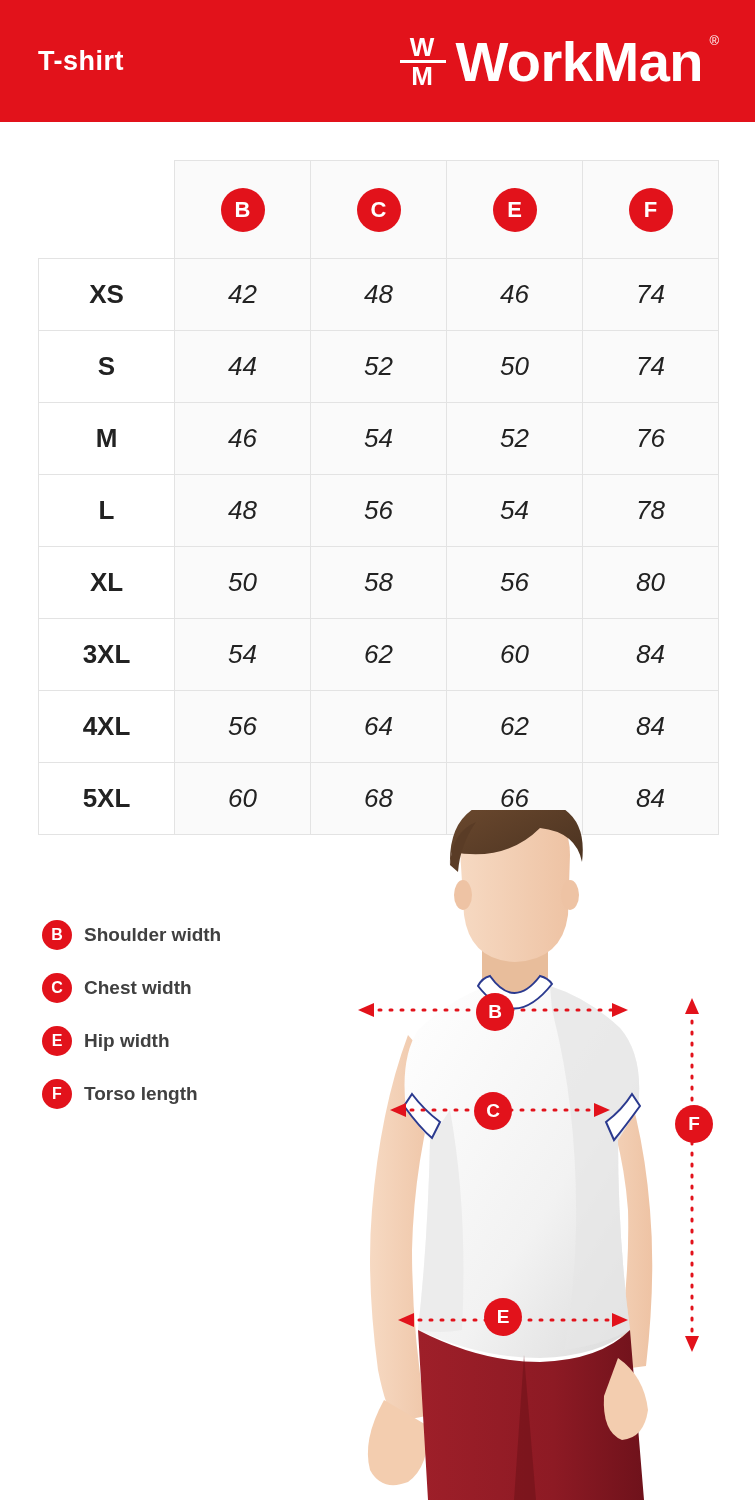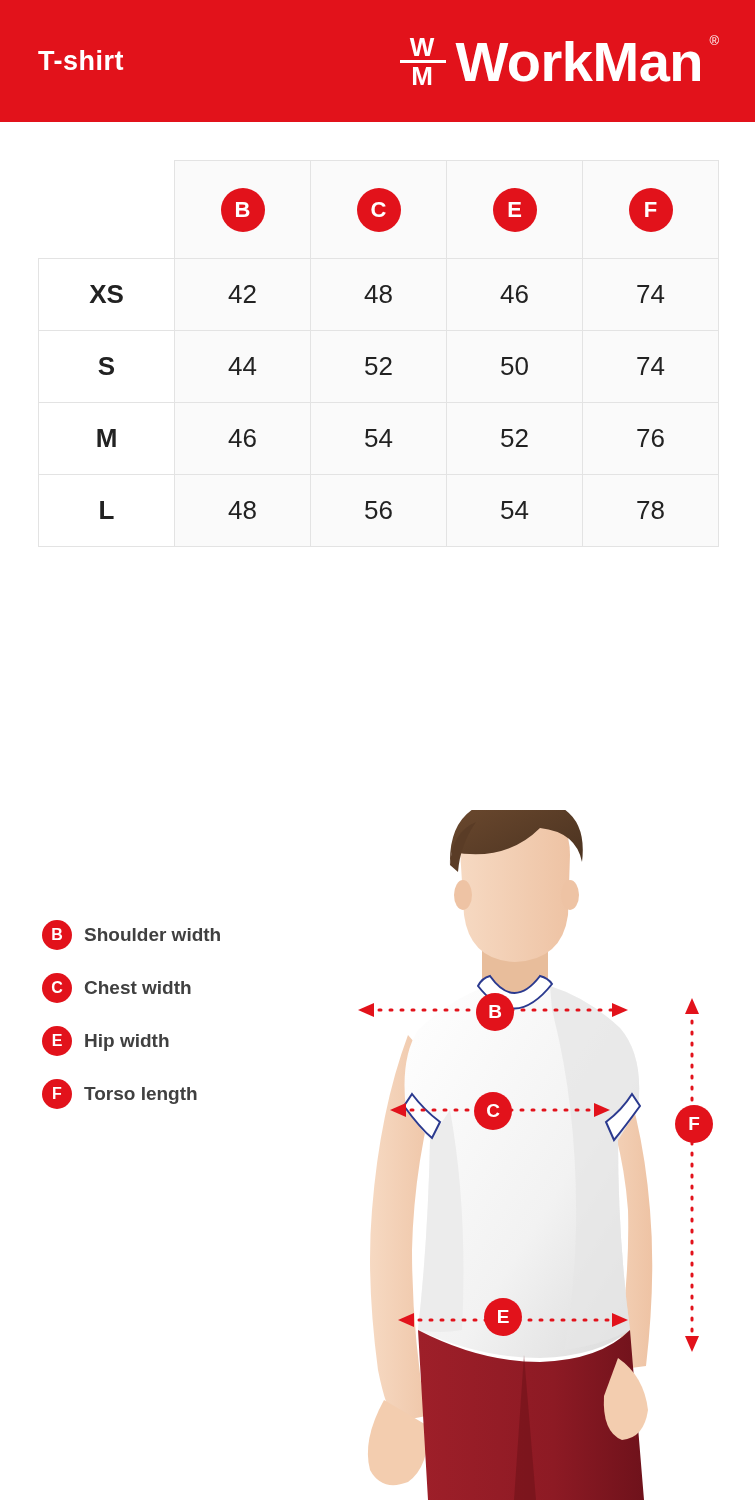--- a/index.html
+++ b/index.html
@@ -98,20 +98,21 @@
     border-top:1px solid #e3e3e3;
     background:#fafafa;
   }
   table.size-table tbody td.size-label {
     font-weight:bold;
     font-size:26px;
     background:#ffffff;
   }
   table.size-table tbody td.val {
     background:#fafafa;
+    font-style:italic;
   }
   .badge {
     display:inline-flex;
     align-items:center;
     justify-content:center;
     width:44px; height:44px;
     border-radius:50%;
     background:#e2121b;
     color:#ffffff;
     font-size:22px;
@@ -235,20 +236,48 @@
         <td class="val">54</td>
         <td class="val">52</td>
         <td class="val">76</td>
       </tr>
       <tr>
         <td class="size-label">L</td>
         <td class="val">48</td>
         <td class="val">56</td>
         <td class="val">54</td>
         <td class="val">78</td>
+      </tr>
+      <tr>
+        <td class="size-label">XL</td>
+        <td class="val">50</td>
+        <td class="val">58</td>
+        <td class="val">56</td>
+        <td class="val">80</td>
+      </tr>
+      <tr>
+        <td class="size-label">3XL</td>
+        <td class="val">54</td>
+        <td class="val">62</td>
+        <td class="val">60</td>
+        <td class="val">84</td>
+      </tr>
+      <tr>
+        <td class="size-label">4XL</td>
+        <td class="val">56</td>
+        <td class="val">64</td>
+        <td class="val">62</td>
+        <td class="val">84</td>
+      </tr>
+      <tr>
+        <td class="size-label">5XL</td>
+        <td class="val">60</td>
+        <td class="val">68</td>
+        <td class="val">66</td>
+        <td class="val">84</td>
       </tr>
     </tbody>
   </table>
 </div>
 
 <div class="illus">
   <svg width="455" height="690" viewBox="0 0 455 690" xmlns="http://www.w3.org/2000/svg">
     <defs>
       <linearGradient id="shirtG" x1="0" y1="0" x2="1" y2="1">
         <stop offset="0%" stop-color="#ffffff"></stop>

